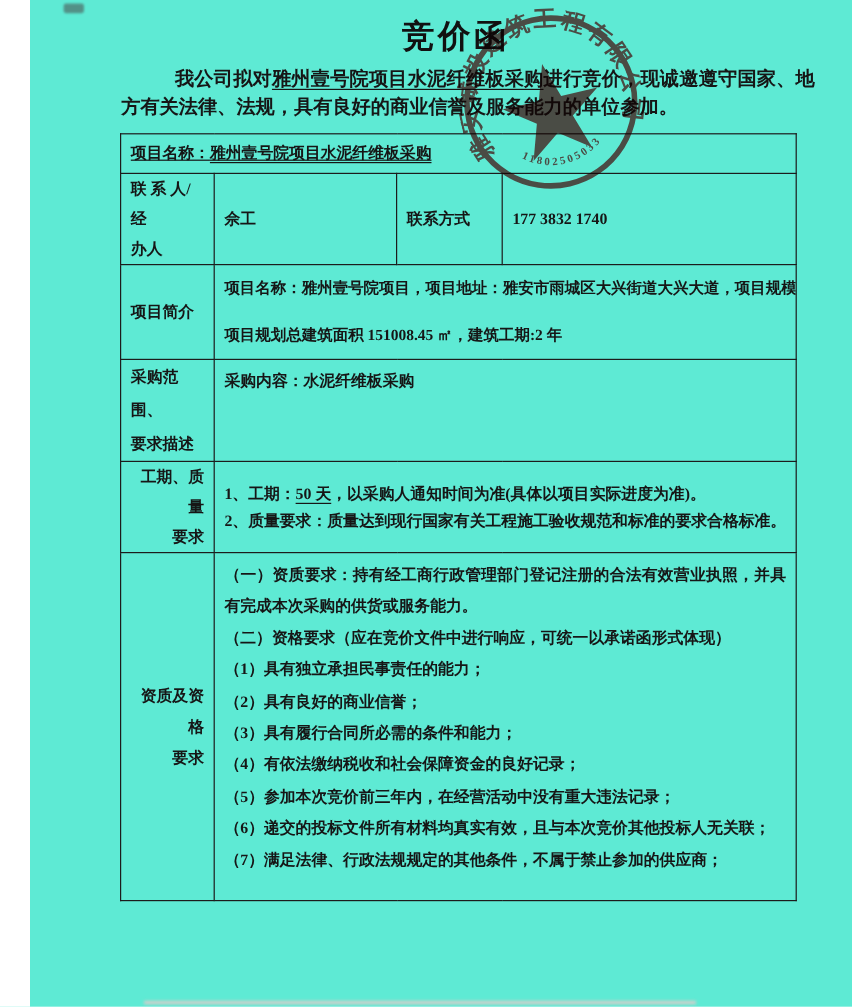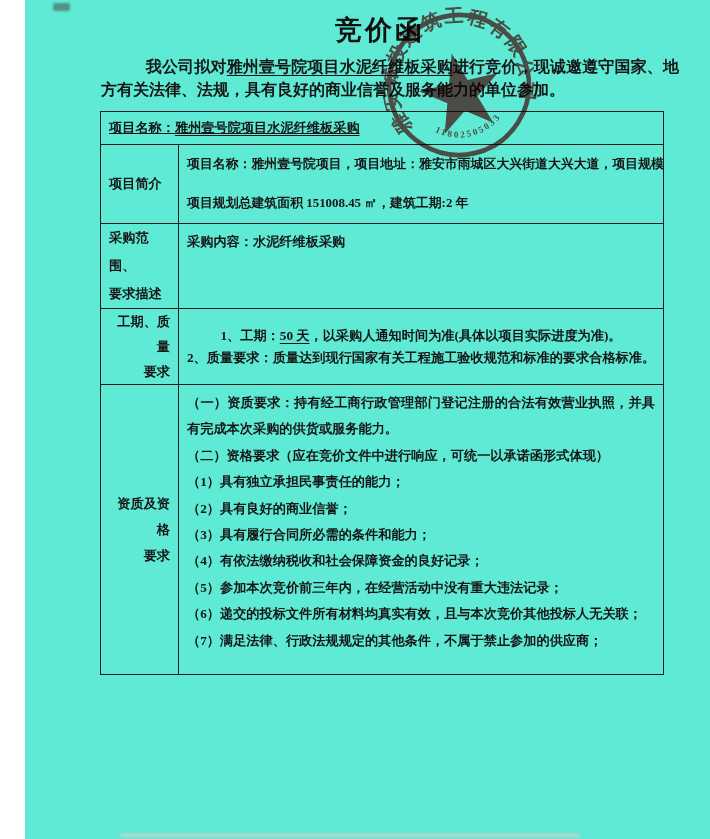--- a/index.html
+++ b/index.html
@@ -53,21 +53,21 @@
   .r3 td{ height:52px; }
   .r3 .lab .line{ line-height:25px; }
   .r4 td{ height:66px; }
   .r4 .con{ font-size:12.9px; }
   .r4 .con .line{ line-height:39px; white-space:nowrap; }
   .r5 td{ height:56px; }
   .r5 .lab .line{ line-height:28px; }
   .r5 .con{ vertical-align:top; padding-top:9px; }
   .r6 td{ height:56px; }
   .r6 .lab .line{ line-height:25px; }
-  .r6 .con .line{ line-height:22px; white-space:nowrap;text-align:center; }
+  .r6 .con .line{ line-height:22px; white-space:nowrap; }
   .r7 td{ height:284px; }
   .r7 .lab .line{ line-height:26px; }
   .r7 .con{ vertical-align:top; padding-top:5px; }
   .r7 .con .line{ line-height:26.4px; text-align:justify; }
   .r8 td{ height:40px; }
   .r8 .lab{ font-size:12.9px; }
   .r8 .lab .line{ line-height:19px; }
   .r8 .con .line{ line-height:19px; white-space:nowrap; font-size:12.9px; }
 
   .stamp{
@@ -103,20 +103,29 @@
   <table class="bid">
     <colgroup>
       <col style="width:78px">
         <col style="width:152px">
         <col style="width:88px">
         <col style="width:245px">
     </colgroup>
     <tbody>
         <tr class="r1">
       <td colspan="4"><span>项目名称：</span><span class="u">雅州壹号院项目水泥纤维板采购</span></td>
+    </tr>
+    <tr class="r3">
+      <td class="lab la-left">
+            <div class="line">联 系 人/经</div>
+            <div class="line">办人</div>
+          </td>
+      <td>佘工</td>
+      <td class="lab la-left">联系方式</td>
+      <td>177 3832 1740</td>
     </tr>
     <tr class="r4">
       <td class="lab la-left">项目简介</td>
       <td colspan="3" class="con">
             <div class="line">项目名称：雅州壹号院项目，项目地址：雅安市雨城区大兴街道大兴大道，项目规模：</div>
             <div class="line">项目规划总建筑面积 151008.45 ㎡，建筑工期:2 年</div>
           </td>
     </tr>
     <tr class="r5">
       <td class="lab la-left">

